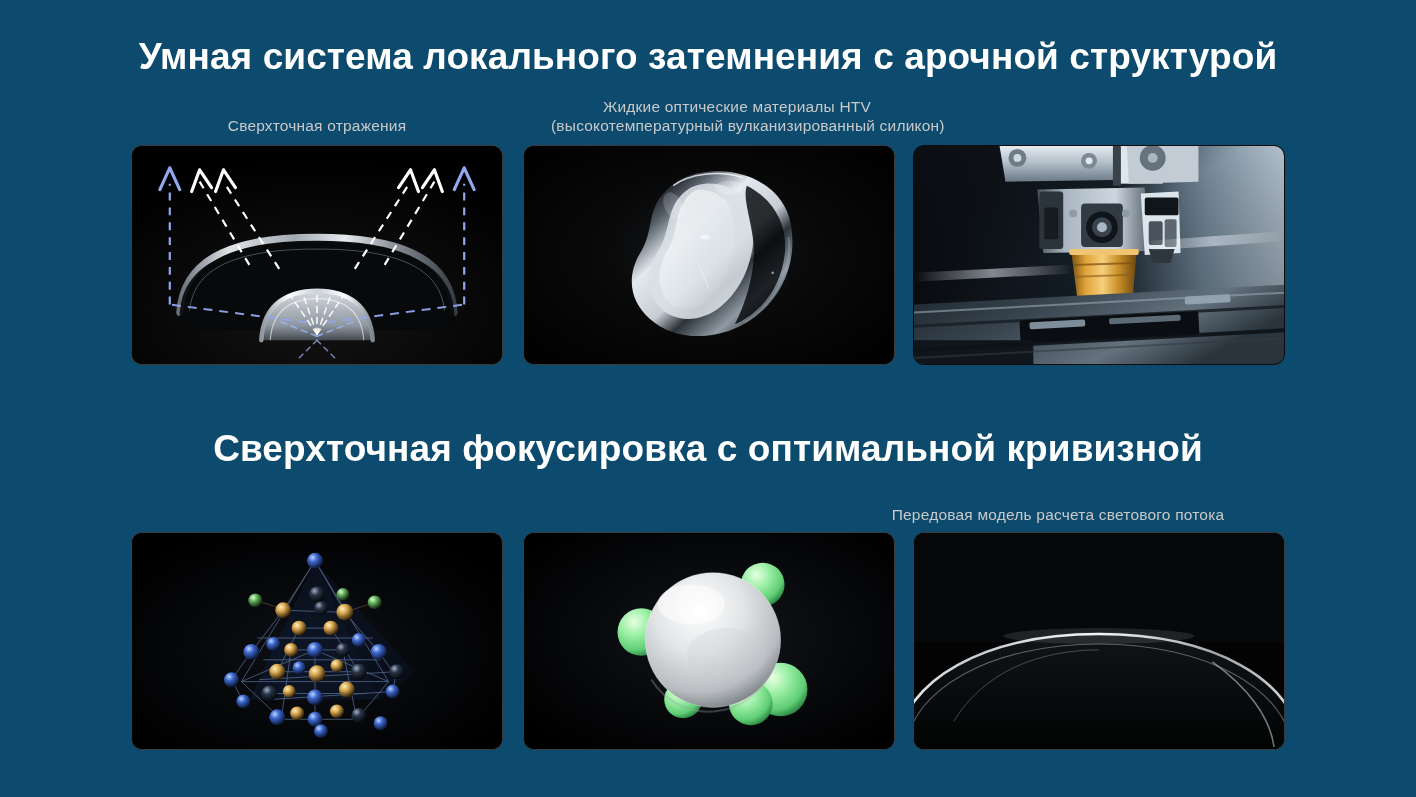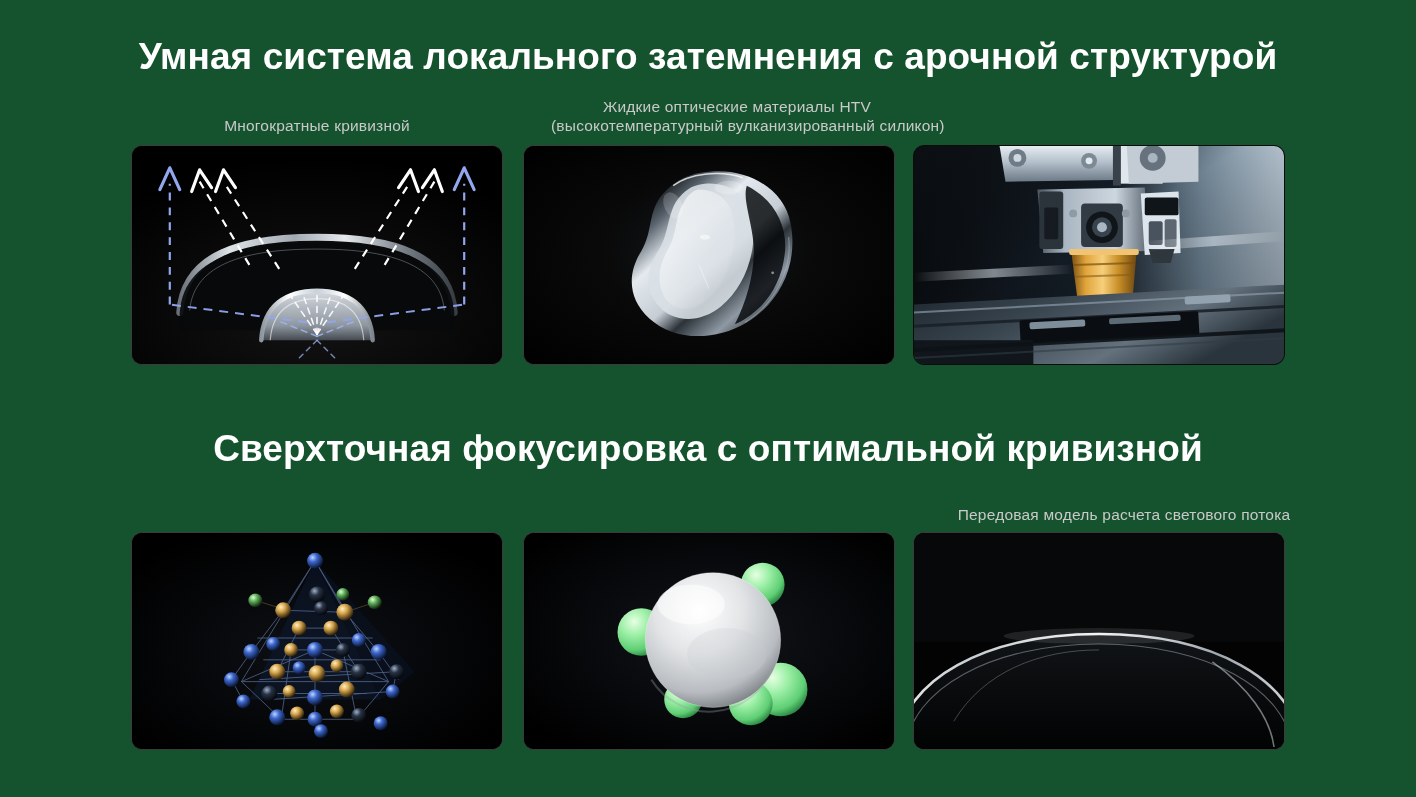--- a/index.html
+++ b/index.html
@@ -2,21 +2,21 @@
 <html><head>
 <meta charset="utf-8">
 <style>
   * { margin:0; padding:0; box-sizing:border-box; }
   html,body{ background:#000; }
   body{
     width:1416px; height:797px;
     font-family:"Liberation Sans", sans-serif;
     color:#fff; overflow:hidden; position:relative;
   }
-  .page{ width:1416px; height:797px; position:relative; background:#14532d; }
+  .page{ width:1416px; height:797px; position:relative; background:#0c4a6e; }
 
   
   .section-title{
     position:absolute; left:0; width:1416px; text-align:center;
     font-size:37px; font-weight:bold; color:#ffffff;
     letter-spacing:0.1px; white-space:nowrap;
   }
   #title-1{ top:36px; }
   #title-2{ top:428px;text-align:center; }
 
@@ -26,21 +26,21 @@
     font-size:15.5px; font-weight:400; color:#c9c9c9;
     line-height:19px; letter-spacing:0.2px; white-space:nowrap;
   }
   .caption .ln{ display:block; }
 
   #cap-r1c1{ left:131px; width:372px; top:116px; }
   #cap-r1c2{ left:523px; width:372px; top:97px;margin-left:28px; }
   #cap-r1c3{ left:913px; width:372px; top:116px; }
   #cap-r2c1{ left:131px; width:372px; top:505px; }
   #cap-r2c2{ left:523px; width:372px; top:486px; }
-  #cap-r2c3{ left:933px; width:382px; top:505px; }
+  #cap-r2c3{ left:867px; width:382px; top:505px; }
 
   
   .panel{
     position:absolute; border-radius:11px; overflow:hidden;
     background:#050505;
   }
   .panel.bordered{ border:1px solid #3b3b3b; }
   .panel.plain{ border:1px solid #0b0b0b; }
 
   #panel-r1c1{ left:131px; top:145px; width:372px; height:220px; }
@@ -53,21 +53,21 @@
   .art{ position:absolute; inset:0; width:100%; height:100%; display:block; }
 </style>
 </head>
 <body>
 
 <div class="page">
 
   <div id="title-1" class="section-title">Умная система локального затемнения с арочной структурой</div>
 
   <div id="cap-r1c1" class="caption">
-    <span class="ln">Многократные кривизной</span>
+    <span class="ln">Сверхточная отражения</span>
   </div>
   <div id="cap-r1c2" class="caption">
     <span class="ln">Жидкие оптические материалы HTV</span>
     <span class="ln">(высокотемпературный вулканизированный силикон)</span>
   </div>
 
   <div id="panel-r1c1" class="panel bordered">
     <svg class="art" viewBox="0 0 372 220" preserveAspectRatio="none">
       <defs>
         <radialGradient id="g-bg1" cx="50%" cy="75%" r="70%">

